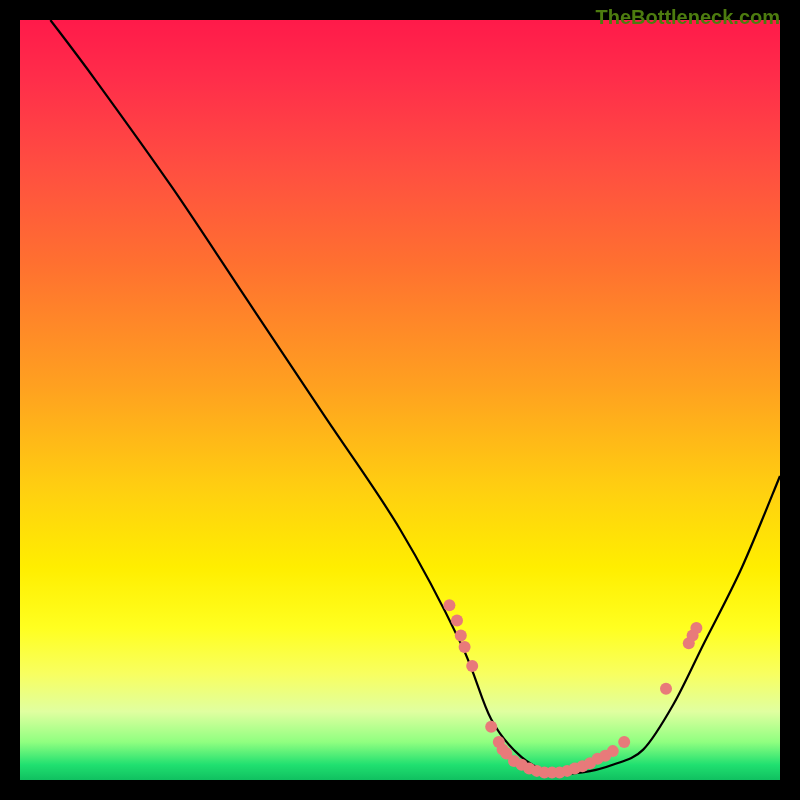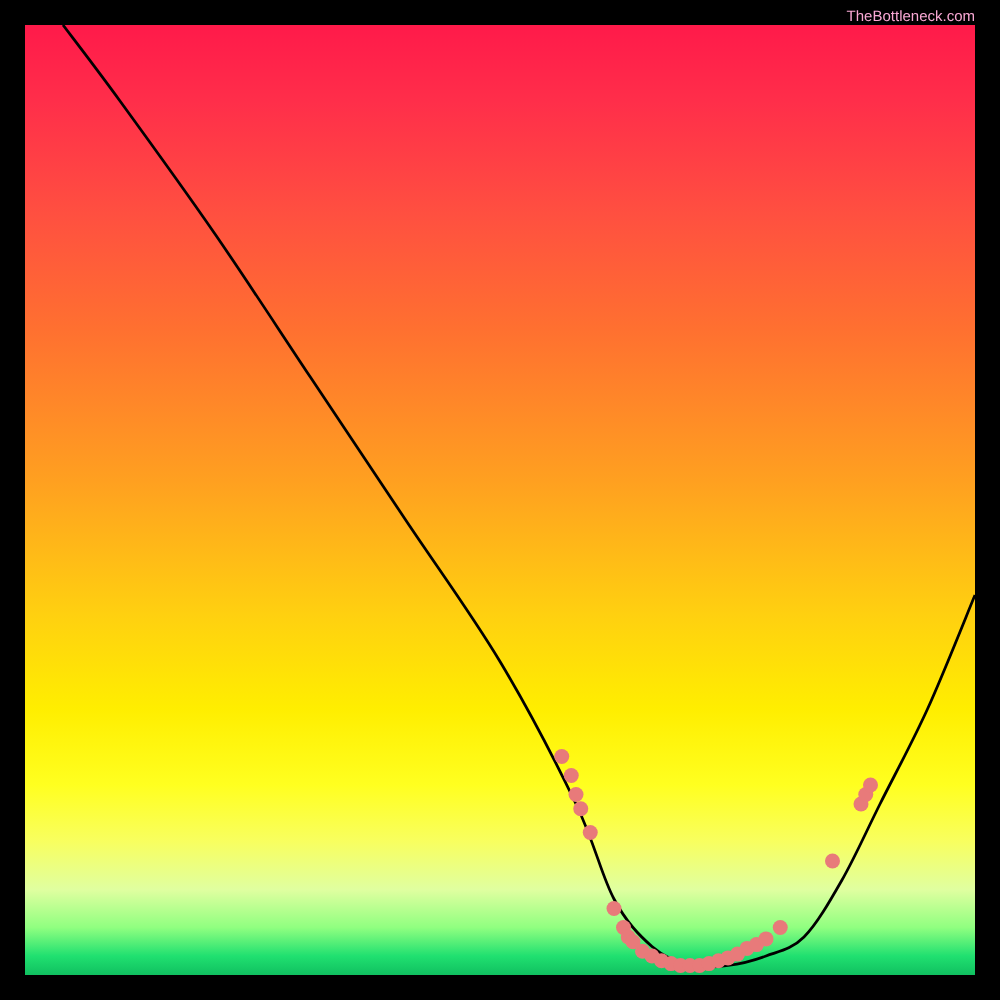--- a/index.html
+++ b/index.html
@@ -7,23 +7,23 @@
     width: 800px;
     height: 800px;
     background: #000;
     position: relative;
     font-family: Arial, sans-serif;
   }
   .watermark {
     position: absolute;
     top: 6px;
     right: 20px;
-    color: #f9a8d4;
-    font-size: 12px;
-    font-weight: 400;
+    color: #4d7c0f;
+    font-size: 20px;
+    font-weight: 700;
     z-index: 10;
   }
   .plot-area {
     position: absolute;
     left: 20px;
     top: 20px;
     width: 760px;
     height: 760px;
     overflow: hidden;
   }

